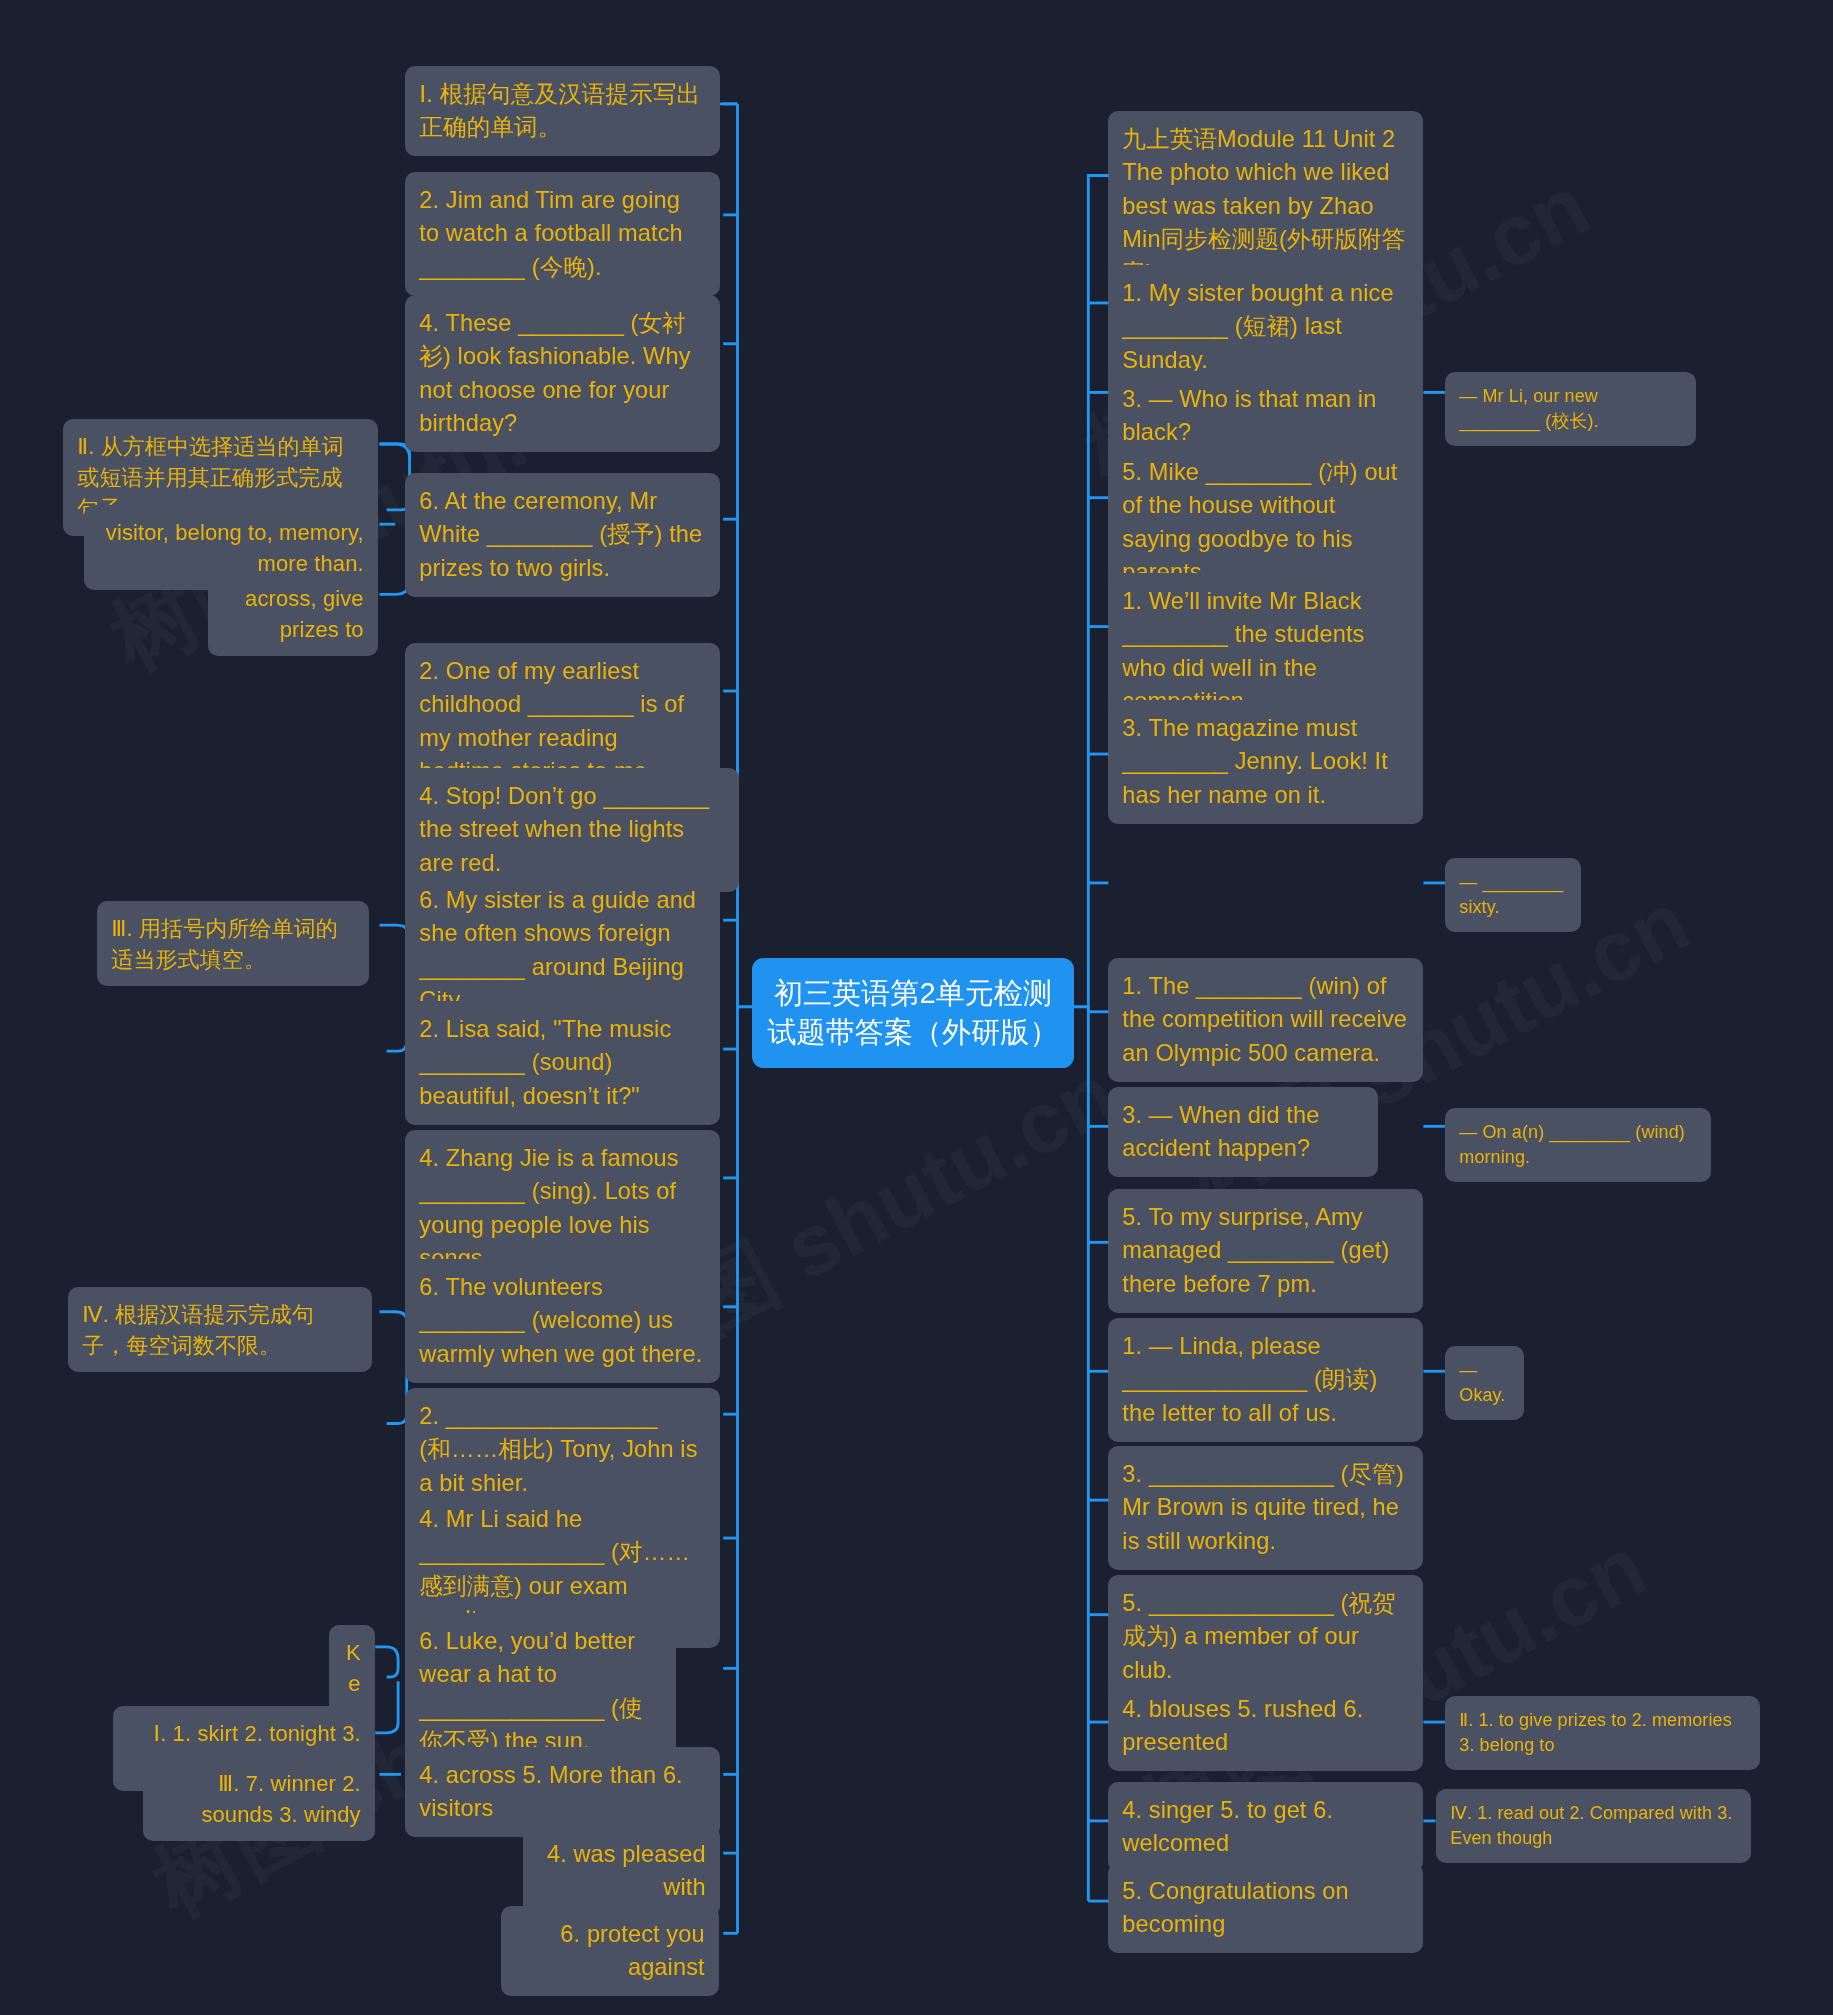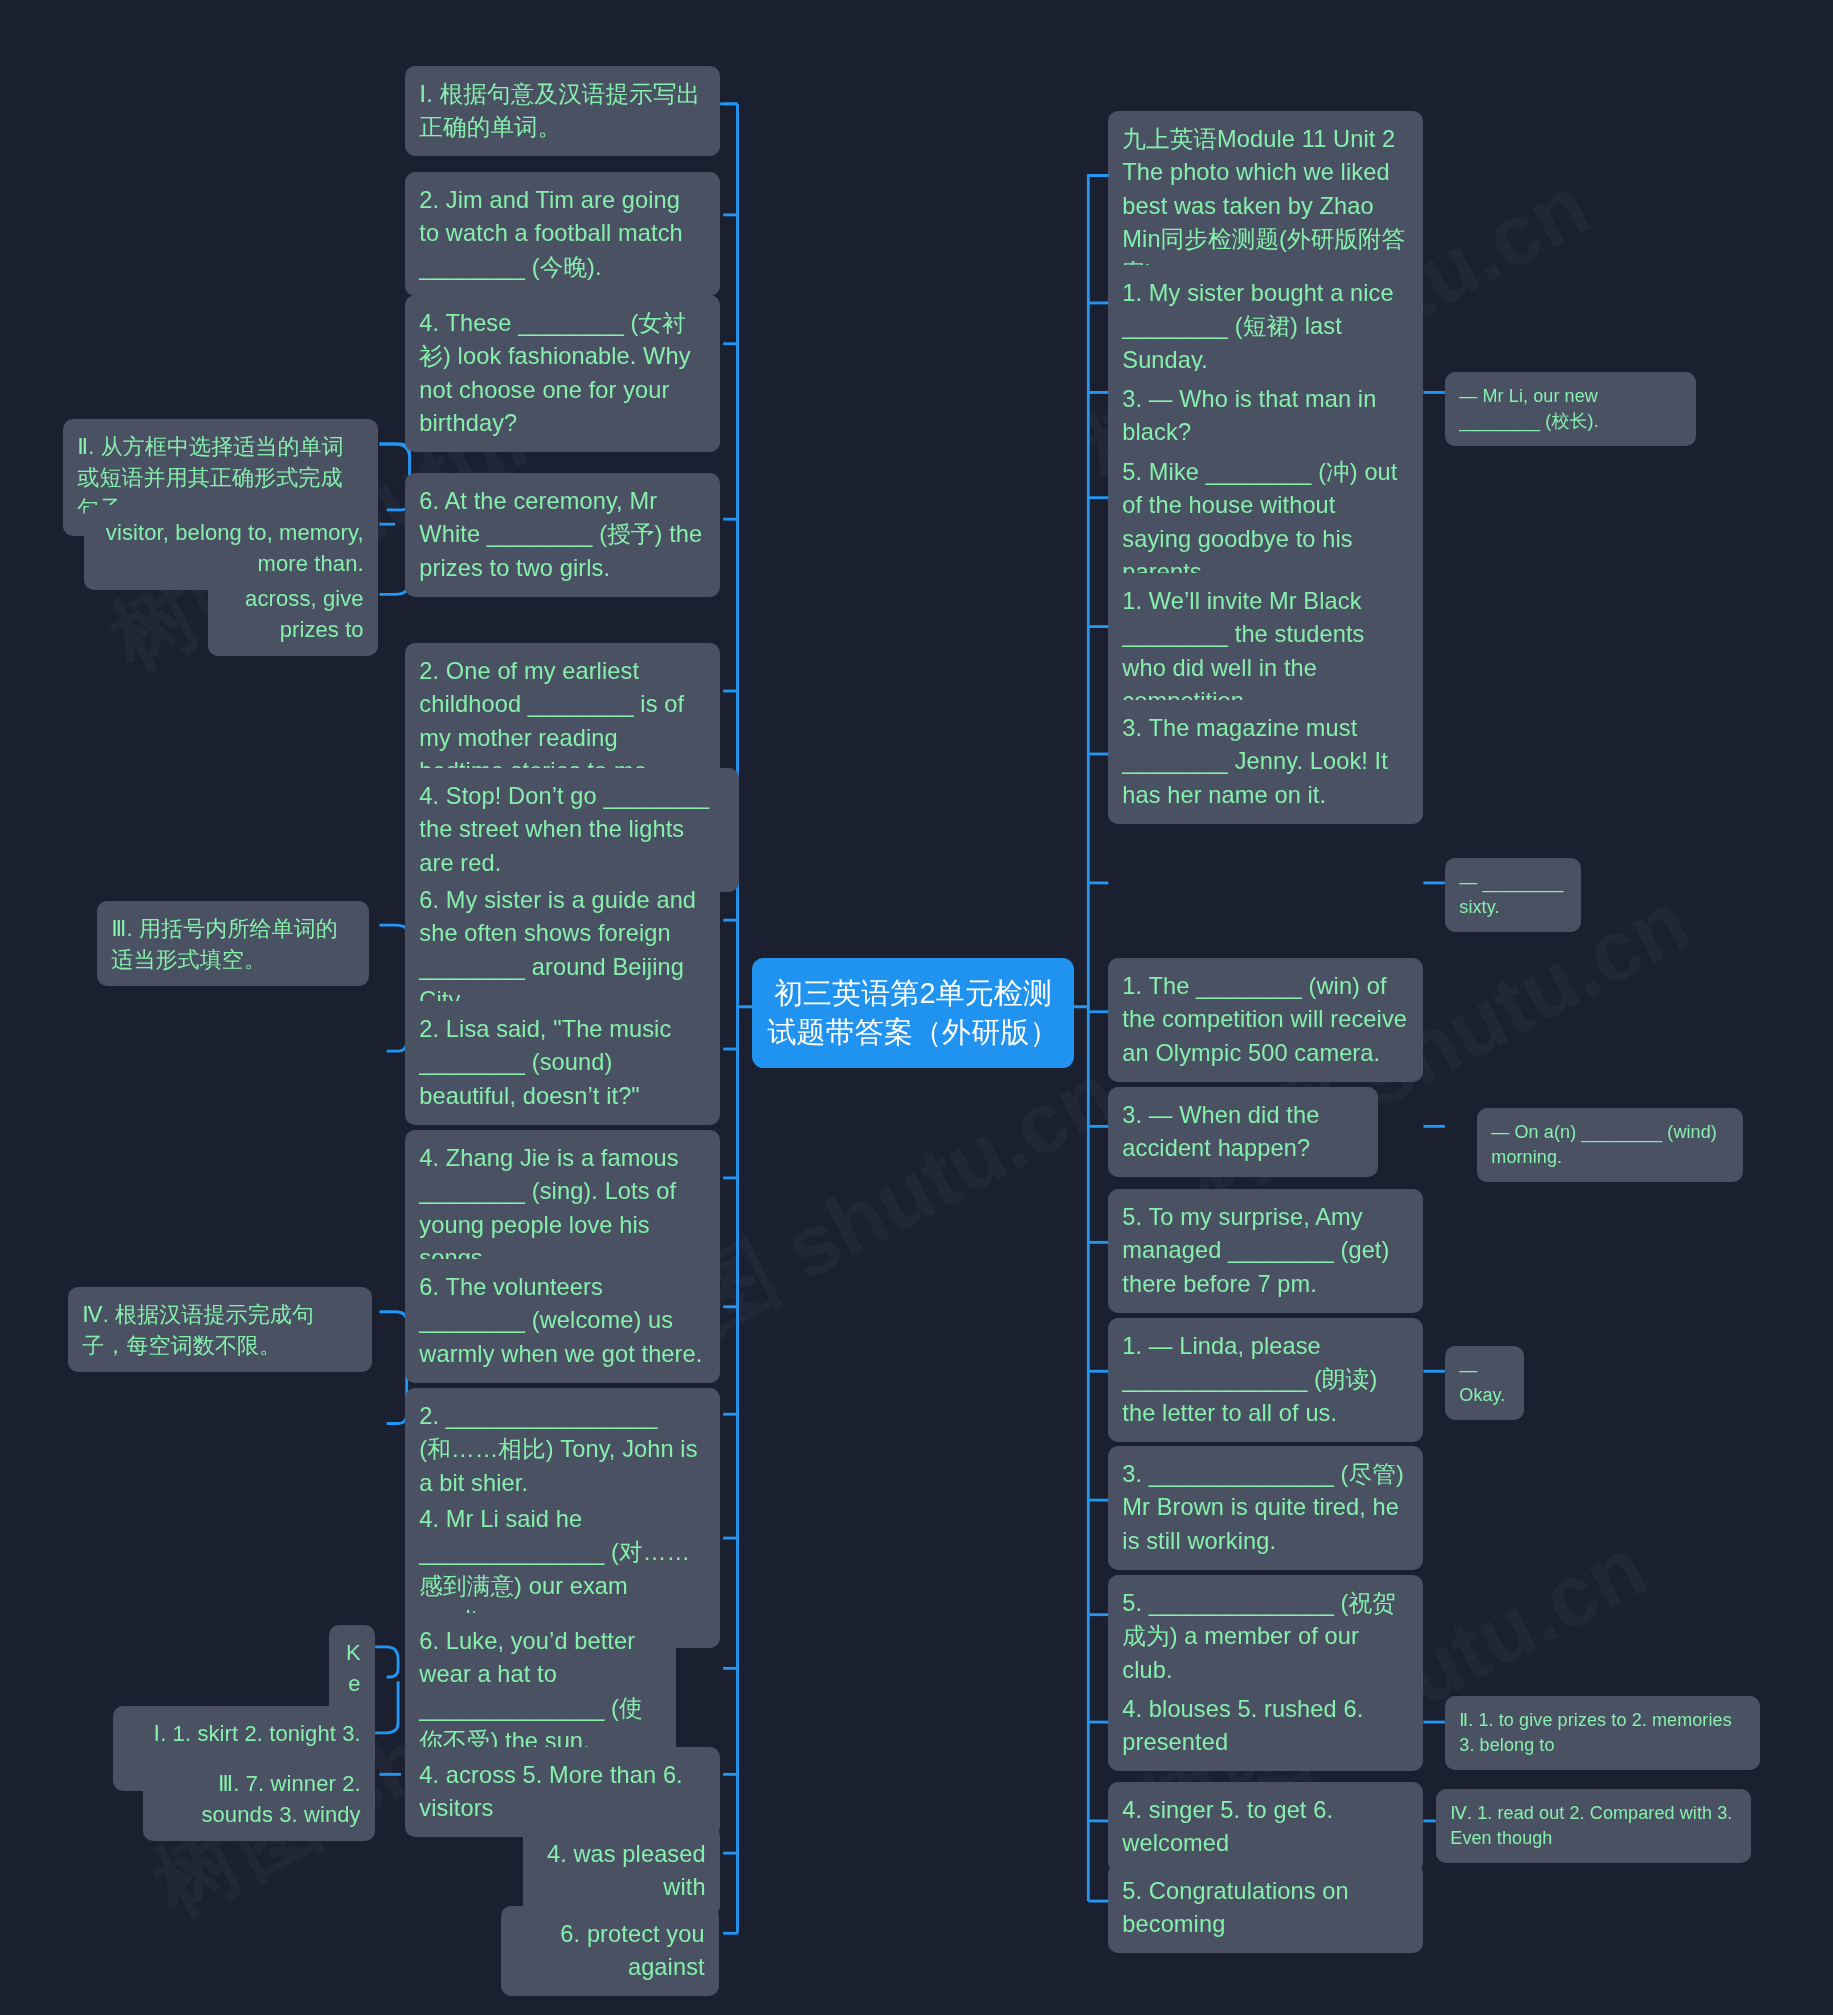--- a/index.html
+++ b/index.html
@@ -25,21 +25,21 @@
     position: absolute;
     left: 0; top: 0;
     width: 1833px;
     height: 2015px;
     pointer-events: none;
   }
   .node {
     position: absolute;
     box-sizing: border-box;
     background: #4a5162;
-    color: #86efac;
+    color: #eab308;
     border-radius: 10px;
     padding: 11.5px 14.3px;
     line-height: 1.42;
     letter-spacing: 0.1px;
     word-wrap: break-word;
     white-space: pre-wrap;
   }
   .node.root {
     background: #1f93ef;
     color: #ffffff;
@@ -173,21 +173,21 @@
 
   <div class="node big" style="left:1108px; top:573px; width:315px;">1. We’ll invite Mr Black ________ the students who did well in the competition.</div>
 
   <div class="node big" style="left:1108px; top:700px; width:315px;">3. The magazine must ________ Jenny. Look! It has her name on it.</div>
 
   <div class="node small" style="left:1445px; top:858px; width:136px;">— ________ sixty.</div>
 
   <div class="node big" style="left:1108px; top:958px; width:315px;">1. The ________ (win) of the competition will receive an Olympic 500 camera.</div>
 
   <div class="node big" style="left:1108px; top:1087px; width:270px;">3. — When did the accident happen?</div>
-  <div class="node small" style="left:1445px; top:1108px; width:266px;margin-left:32px;">— On a(n) ________ (wind) morning.</div>
+  <div class="node small" style="left:1445px; top:1108px; width:266px;">— On a(n) ________ (wind) morning.</div>
 
   <div class="node big" style="left:1108px; top:1189px; width:315px;">5. To my surprise, Amy managed ________ (get) there before 7 pm.</div>
 
   <div class="node big" style="left:1108px; top:1318px; width:315px;">1. — Linda, please ______________ (朗读) the letter to all of us.</div>
   <div class="node small" style="left:1445px; top:1346px; width:79px;">— Okay.</div>
 
   <div class="node big" style="left:1108px; top:1446px; width:315px;">3. ______________ (尽管) Mr Brown is quite tired, he is still working.</div>
 
   <div class="node big" style="left:1108px; top:1575px; width:315px;">5. ______________ (祝贺成为) a member of our club.</div>
 

